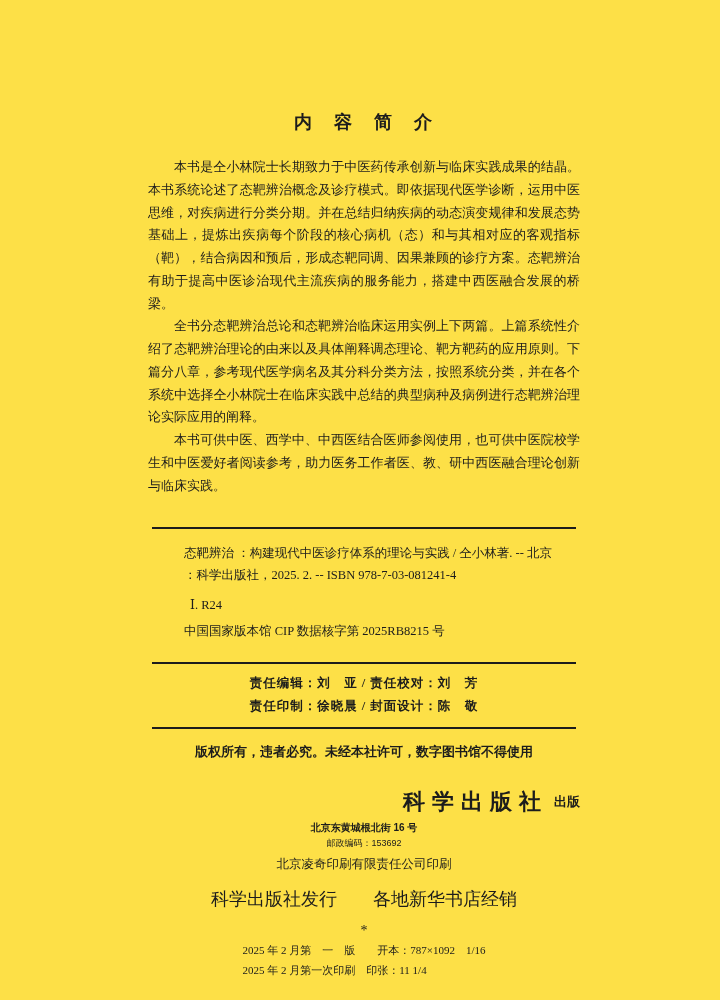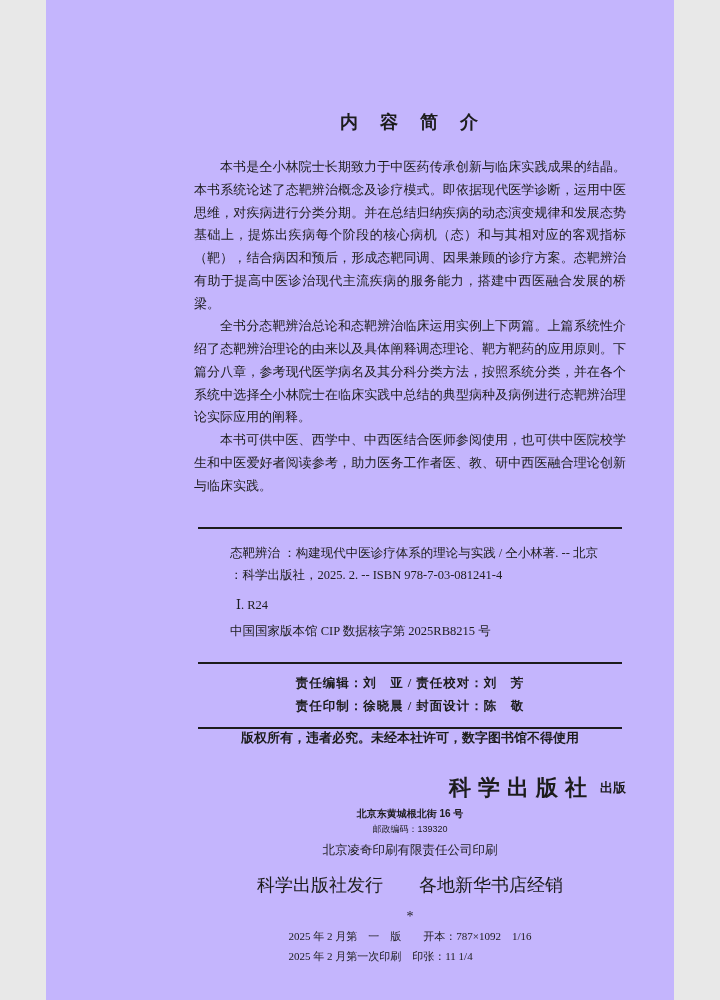--- a/index.html
+++ b/index.html
@@ -1,22 +1,22 @@
 <!DOCTYPE html>
 <html><head>
 <meta charset="utf-8">
 <style>
   * { margin: 0; padding: 0; box-sizing: border-box; }
   html, body { background: #e8e8e8; }
   .page {
     position: relative;
-    width: 628px;
+    width: 720px;
     height: 1000px;
     margin: 0 auto;
-    background: #c4b5fd;
+    background: #fde047;
     font-family: "Liberation Serif", "DejaVu Serif", serif;
     color: #1c1c1c;
     overflow: hidden;
   }
   .content {
     position: absolute;
     left: 148px;
     top: 110px;
     width: 432px;
   }
@@ -73,20 +73,21 @@
     font-size: 12.5px;
     font-weight: bold;
     line-height: 1.8;
     letter-spacing: 1px;
   }
   .notice {
     text-align: center;
     font-size: 13px;
     font-weight: bold;
     font-family: Liberation Serif, serif;
+    margin-top: 14px;
   }
   .publisher {
     text-align: right;
     margin-top: 26px;
   }
   .pub-name {
     font-size: 22px;
     font-weight: bold;
     letter-spacing: 7px;
     vertical-align: middle;
@@ -161,21 +162,21 @@
 
     <hr class="divider">
 
     <div class="notice">版权所有，违者必究。未经本社许可，数字图书馆不得使用</div>
 
     <div class="publisher">
       <span class="pub-name">科学出版社</span>
       <span class="pub-role">出版</span>
     </div>
     <div class="pub-small pub-address">北京东黄城根北街 16 号</div>
-    <div class="pub-small pub-postcode">邮政编码：139320</div>
+    <div class="pub-small pub-postcode">邮政编码：153692</div>
 
     <div class="printer">北京凌奇印刷有限责任公司印刷</div>
     <div class="distribution">科学出版社发行　　各地新华书店经销</div>
 
     <div class="edition">
       <div class="edition-star">*</div>
       <div class="edition-block">
         <div>2025 年 2 月第　一　版　　开本：787×1092　1/16</div>
         <div>2025 年 2 月第一次印刷　印张：11 1/4</div>
       </div>

